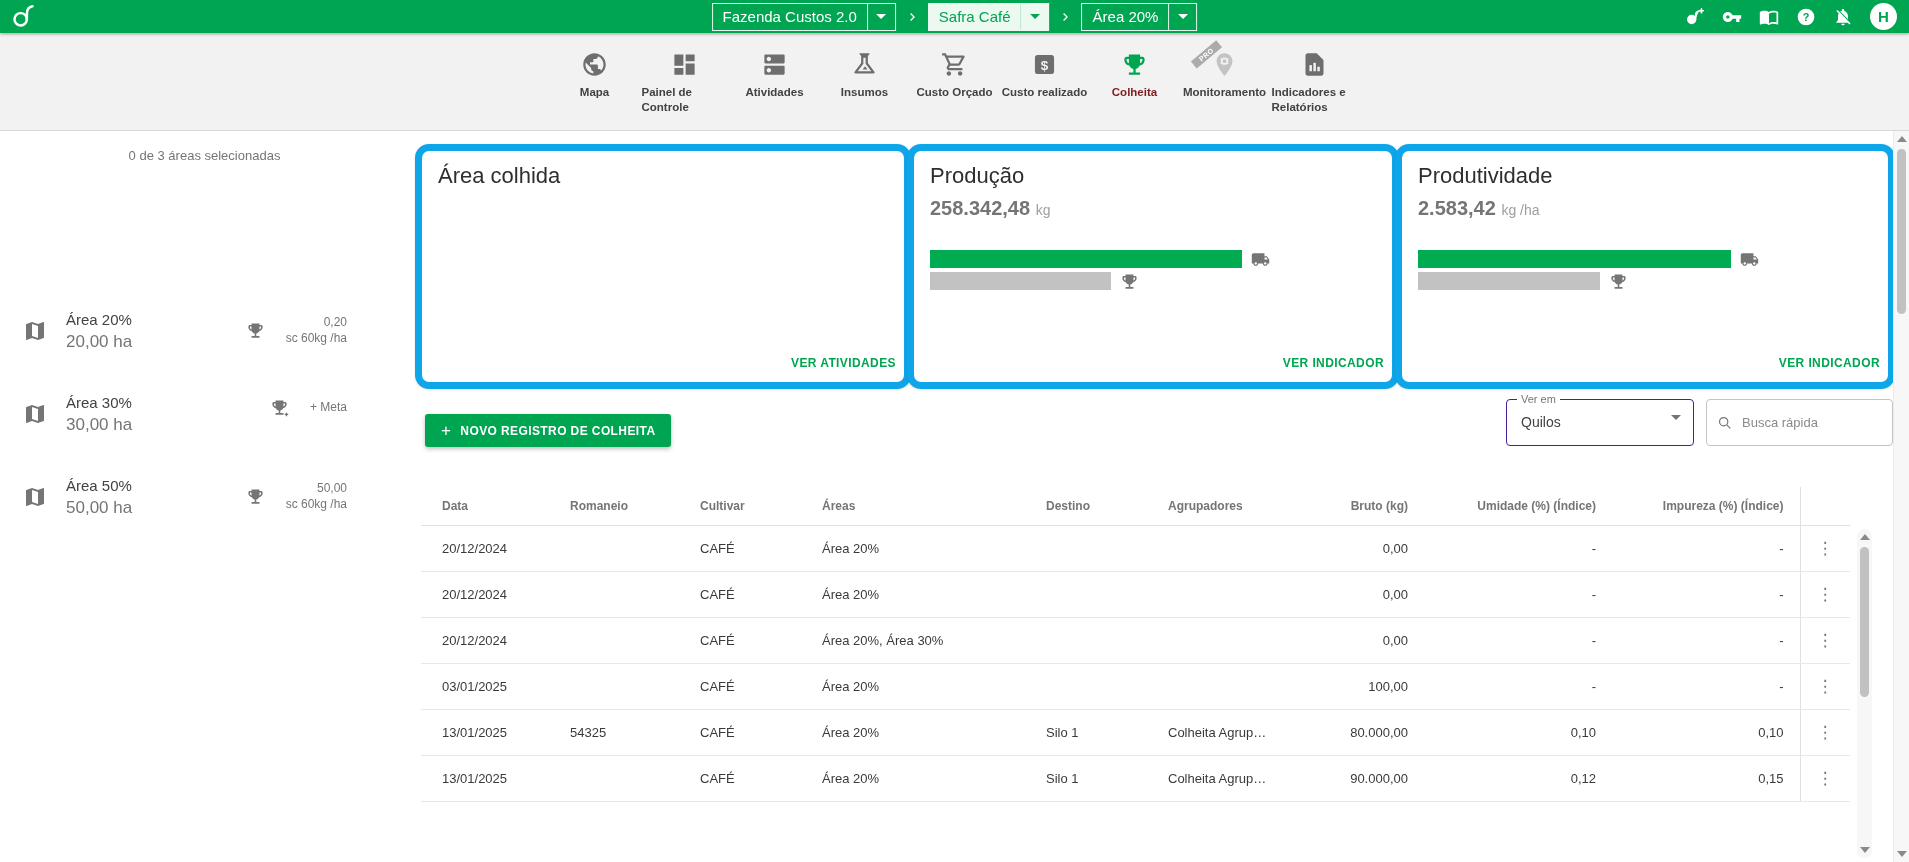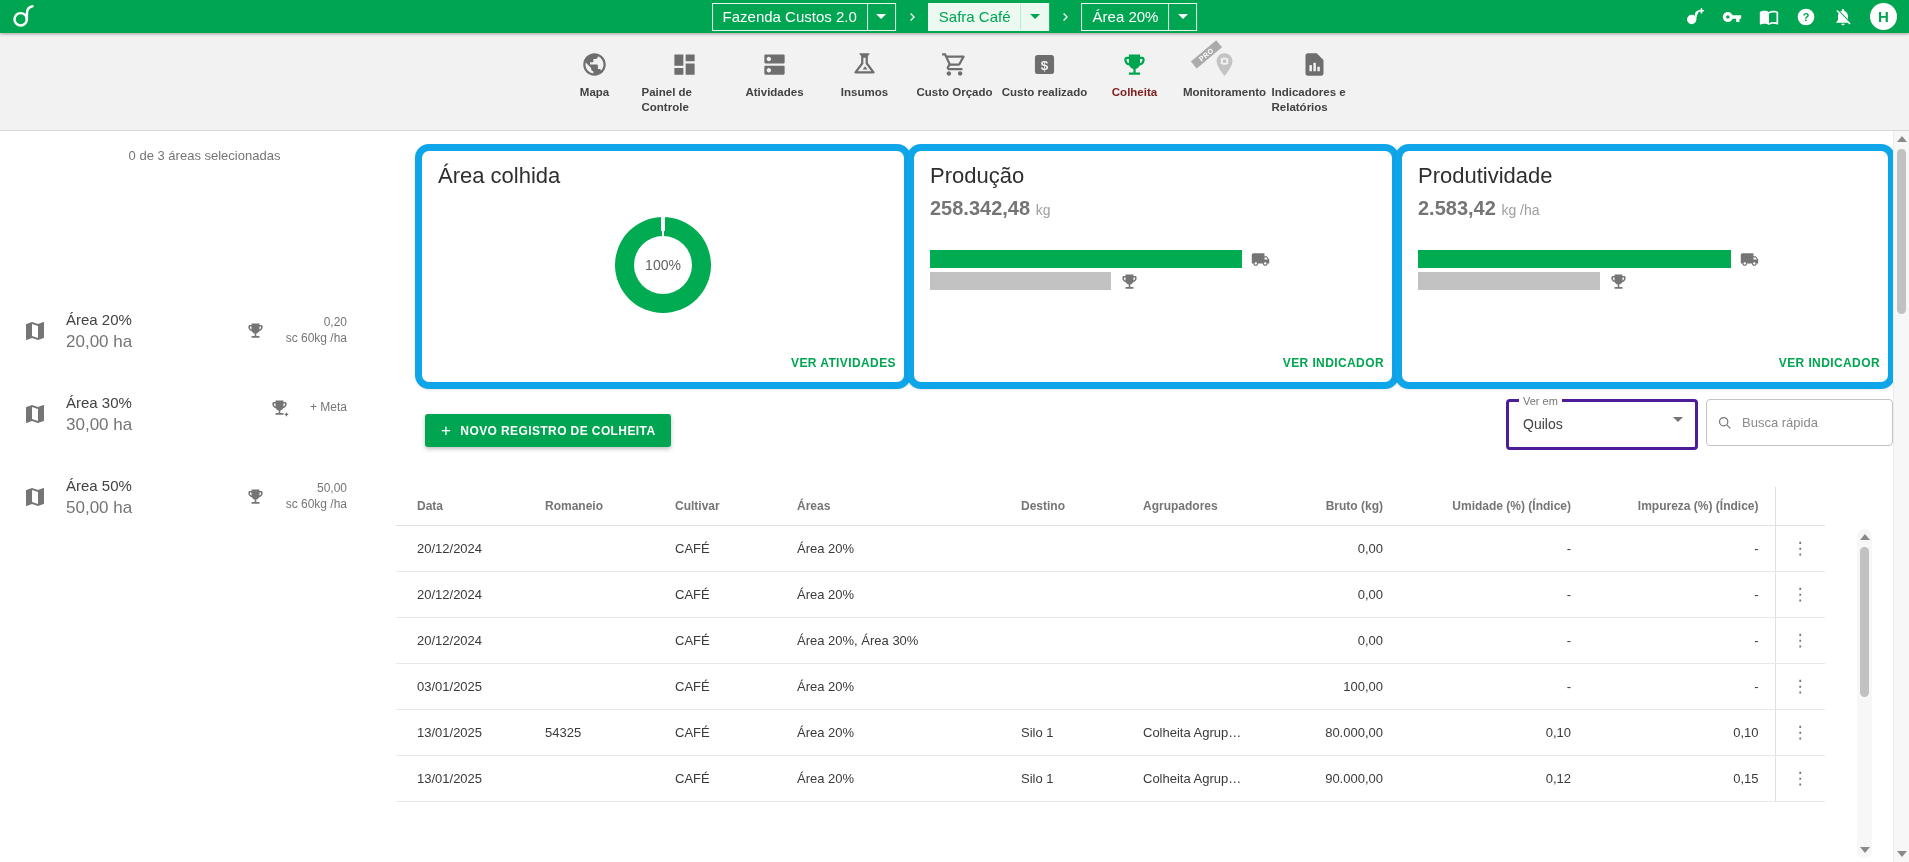--- a/index.html
+++ b/index.html
@@ -81,34 +81,34 @@
   .bar.green{background:#00ab52;}
   .bar.gray{background:#c2c2c2;}
   .bar-ic{width:19px;height:19px;margin-left:9px;color:#757575;flex:none;}
   .bar-ic svg{width:19px;height:19px;fill:currentColor;}
   
   .new-btn{position:absolute;left:425px;top:414px;height:33px;background:#00a551;color:#fff;
            border:none;border-radius:3px;font-size:12px;font-weight:bold;letter-spacing:.4px;
            display:flex;align-items:center;padding:0 16px;gap:9px;cursor:pointer;
            box-shadow:0 2px 4px rgba(0,0,0,.25);font-family:"Liberation Sans",sans-serif;}
   .new-btn .plus{font-size:17px;font-weight:normal;line-height:1;}
-  .select-box{position:absolute;left:1506px;top:399px;width:186px;height:45px;border:3px solid #4c1d95;
+  .select-box{position:absolute;left:1506px;top:399px;width:186px;height:45px;border:1px solid #4c1d95;
               border-radius:4px;cursor:pointer;background:#fff;}
   .select-label{position:absolute;top:-7px;left:10px;background:#fff;padding:0 4px;font-size:11px;color:#757575;}
   .select-value{position:absolute;left:14px;top:14px;font-size:14px;color:#424242;}
   .select-caret{position:absolute;right:12px;top:20px;color:#757575;}
   .search-box{position:absolute;left:1706px;top:399px;width:165px;height:45px;border:1px solid #c4c4c4;
               border-radius:4px;display:flex;align-items:center;padding:0 10px;gap:7px;background:#fff;}
   .search-box .sic{width:16px;height:16px;color:#757575;flex:none;}
   .search-box svg{width:16px;height:16px;stroke:currentColor;fill:none;stroke-width:1.8;}
   .search-box input{border:none;outline:none;font-size:13px;color:#424242;width:110px;
                     font-family:"Liberation Sans",sans-serif;background:transparent;}
   .search-box input::placeholder{color:#8a8a8a;}
   
-  .table-wrap{position:absolute;left:396px;top:487px;width:1429px;}
+  .table-wrap{position:absolute;left:421px;top:487px;width:1429px;}
   table{border-collapse:collapse;table-layout:fixed;width:1429px;}
   th{height:38px;font-size:12px;color:#757575;font-weight:bold;text-align:left;
      border-bottom:1px solid #e0e0e0;padding:0 16px;white-space:nowrap;overflow:hidden;}
   td{height:45px;font-size:13px;color:#3a3a3a;border-bottom:1px solid #e8e8e8;padding:0 16px;
      white-space:nowrap;overflow:hidden;text-overflow:ellipsis;}
   th:first-child,td:first-child{padding-left:21px;}
   .al-r{text-align:right;}
   .kebab-col{border-left:1px solid #e0e0e0;text-align:center;padding:0;}
   .kebab{display:inline-block;font-size:17px;color:#757575;cursor:pointer;line-height:1;
          letter-spacing:0;padding:4px 8px;}
@@ -310,25 +310,20 @@
               <path fill="currentColor" d="M19 5h-2V3H7v2H5c-1.1 0-2 .9-2 2v1c0 2.55 1.92 4.63 4.39 4.94.63 1.5 1.98 2.63 3.61 2.96V19H7v2h10v-2h-4v-3.1c1.63-.33 2.98-1.46 3.61-2.96C19.08 12.63 21 10.55 21 8V7c0-1.1-.9-2-2-2zM5 8V7h2v3.82C5.84 10.4 5 9.3 5 8zm14 0c0 1.3-.84 2.4-2 2.82V7h2v1z"></path>
             </svg></span>
           <span class="meta-text">50,00<br>sc 60kg /ha</span>
         </div>
       </div>
     </div>
 </div>
 
 <div class="card card1">
   <div class="card-title">Área colhida</div>
-  <div class="donut" id="donut" style="background: conic-gradient(rgb(255, 255, 255) 0deg, rgb(255, 255, 255) 2.5deg, rgb(0, 171, 82) 2.5deg, rgb(0, 171, 82) 357.5deg, rgb(255, 255, 255) 357.5deg, rgb(255, 255, 255) 360deg);">
-    <div class="donut-hole">
-        <span>100%</span>
-      </div>
-  </div>
   <div class="card-link">VER ATIVIDADES</div>
 </div>
 
 <div class="card card2">
   <div class="card-title">Produção</div>
   <div class="metric">
     <span>258.342,48</span> <span class="unit">kg</span>
   </div>
   <div class="bars">
     <div class="bar-row">

